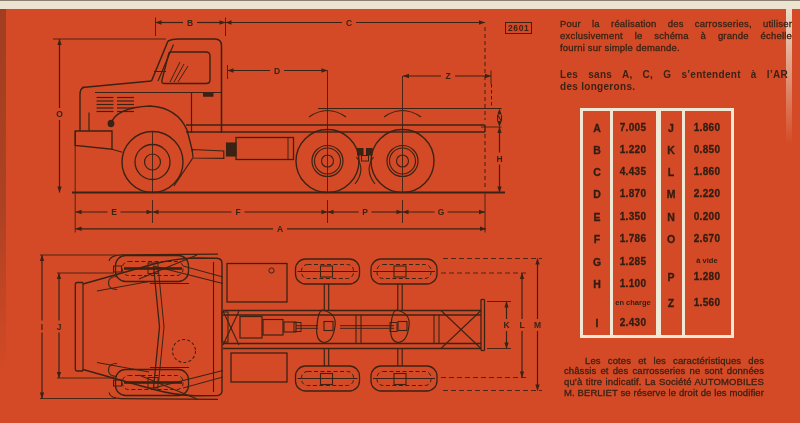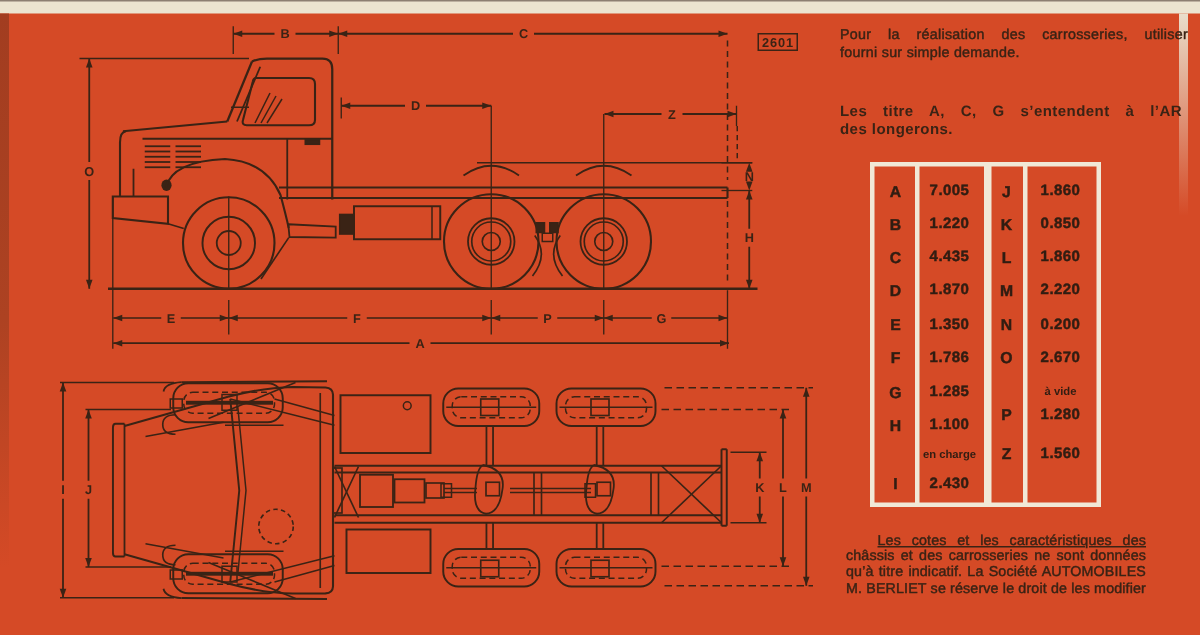--- a/index.html
+++ b/index.html
@@ -14,21 +14,21 @@
 .num{position:absolute;left:505px;top:22px;border:1.5px solid #3a2315;color:#3a2315;
  font-size:8.5px;font-weight:bold;letter-spacing:0.6px;padding:0 2px;line-height:10px;}
 .p{position:absolute;color:#3a2315;}
 .p div{text-align:justify;text-align-last:justify;}
 .p div.ll{text-align:left;text-align-last:left;}
 .p1{left:560px;top:17.5px;width:232px;font-size:9.5px;line-height:12.4px;letter-spacing:0.2px;
  -webkit-text-stroke:0.3px #3a2315;}
 .p2{left:560px;top:69px;width:228px;font-weight:bold;font-size:10px;line-height:12px;letter-spacing:0.3px;}
 .p3{left:564px;top:355.5px;width:200px;font-size:9.5px;line-height:10.7px;letter-spacing:0.1px;
  -webkit-text-stroke:0.3px #3a2315;}
-.ind{padding-left:21px;text-decoration:underline;}
+.ind{padding-left:21px;}
 .tbl{position:absolute;left:580px;top:108px;width:154px;height:230px;
  border:3px solid #f1e8d6;box-sizing:border-box;}
 .vd{position:absolute;top:108px;height:230px;background:#f1e8d6;}
 .tl,.tv,.tn{position:absolute;color:#311d12;font-weight:bold;}
 .tl{font-size:10.5px;width:16px;text-align:center;-webkit-text-stroke:0.3px #311d12;}
 .tv{font-size:10px;width:40px;text-align:center;letter-spacing:0.3px;-webkit-text-stroke:0.3px #311d12;}
 .tn{font-size:7.5px;width:40px;text-align:center;}
 </style></head>
 <body>
 <div class="topstrip"></div>
@@ -291,24 +291,25 @@
 <line x1="487" y1="301.5" x2="511" y2="301.5" stroke="#3a2315" stroke-width="0.9"></line>
 <line x1="487" y1="348.5" x2="511" y2="348.5" stroke="#3a2315" stroke-width="0.9"></line>
 <line x1="441" y1="273" x2="526.5" y2="273" stroke="#3a2315" stroke-width="0.9" stroke-dasharray="5,3"></line>
 <line x1="441" y1="377.5" x2="526.5" y2="377.5" stroke="#3a2315" stroke-width="0.9" stroke-dasharray="5,3"></line>
 <line x1="443" y1="258.5" x2="542" y2="258.5" stroke="#3a2315" stroke-width="0.9" stroke-dasharray="5,3"></line>
 <line x1="443" y1="390.5" x2="542" y2="390.5" stroke="#3a2315" stroke-width="0.9" stroke-dasharray="5,3"></line>
 </svg>
 <div class="num">2601</div>
 <div class="p p1">
 <div>Pour la réalisation des carrosseries, utiliser</div>
+<div>exclusivement le schéma à grande échelle</div>
 <div class="ll">fourni sur simple demande.</div>
 </div>
 <div class="p p2">
-<div>Les titre A, C, G s’entendent à l’AR</div>
+<div>Les sans A, C, G s’entendent à l’AR</div>
 <div class="ll">des longerons.</div>
 </div>
 <div class="tbl"></div>
 <div class="vd" style="left:610px;width:3px;"></div>
 <div class="vd" style="left:656px;width:5px;"></div>
 <div class="vd" style="left:682px;width:3px;"></div>
 <div class="tl" style="left:589px;top:121.5px">A</div>
 <div class="tv" style="left:613px;top:121.5px">7.005</div>
 <div class="tl" style="left:589px;top:143.5px">B</div>
 <div class="tv" style="left:613px;top:143.5px">1.220</div>

